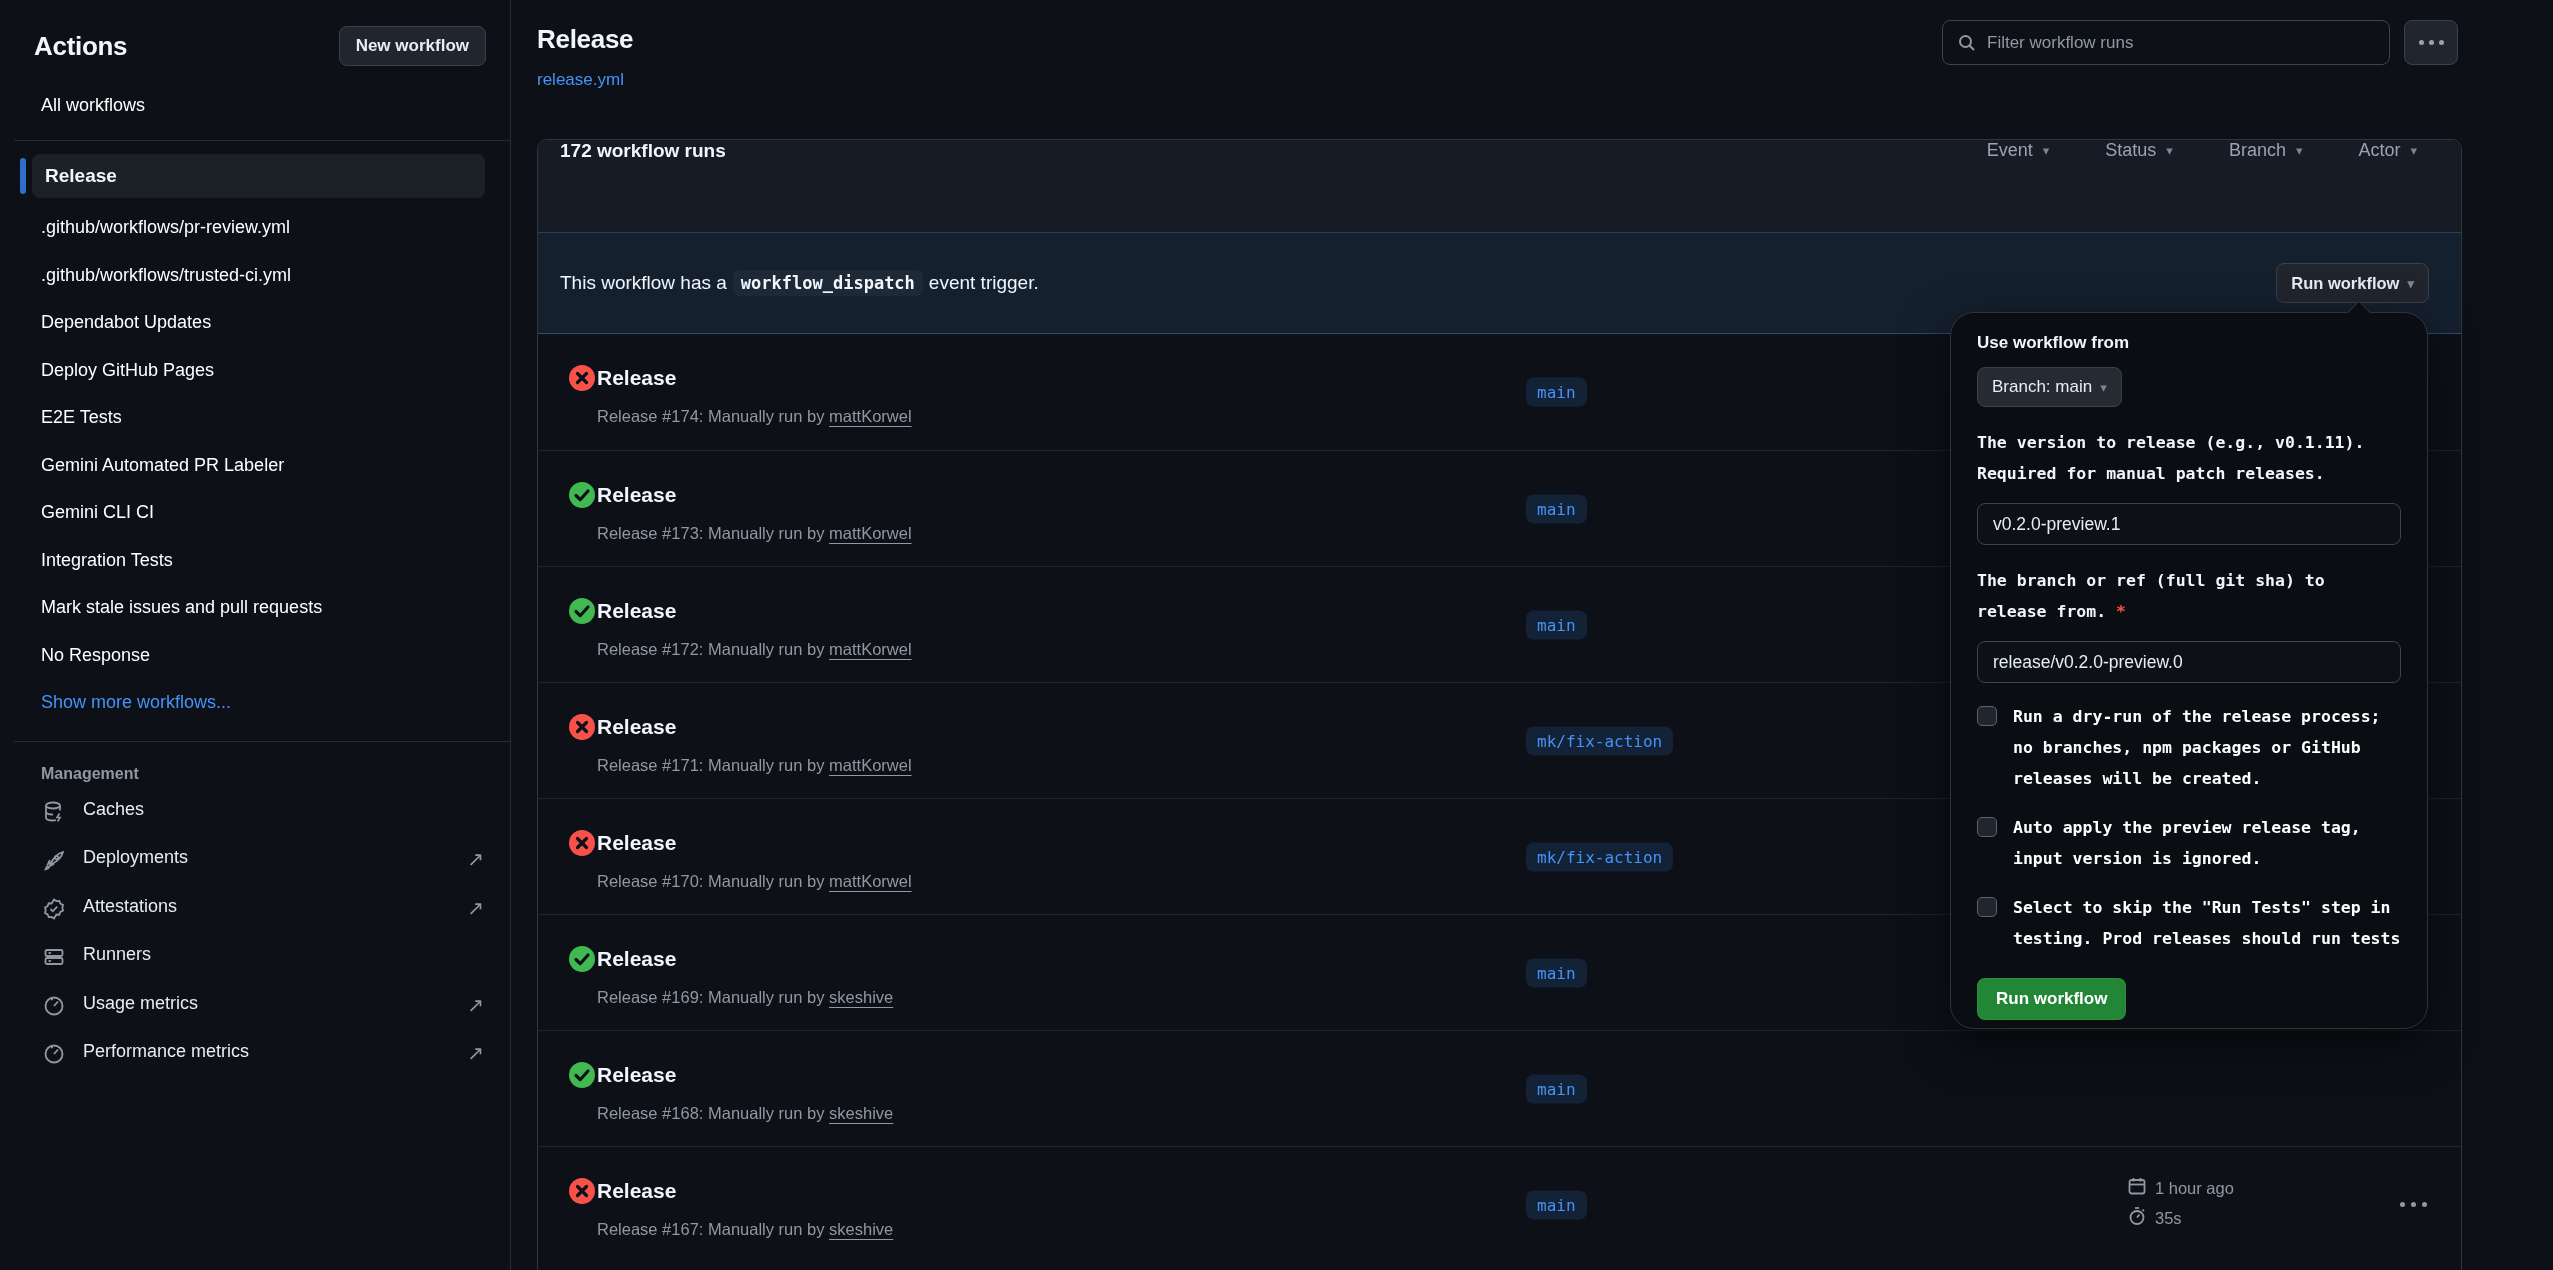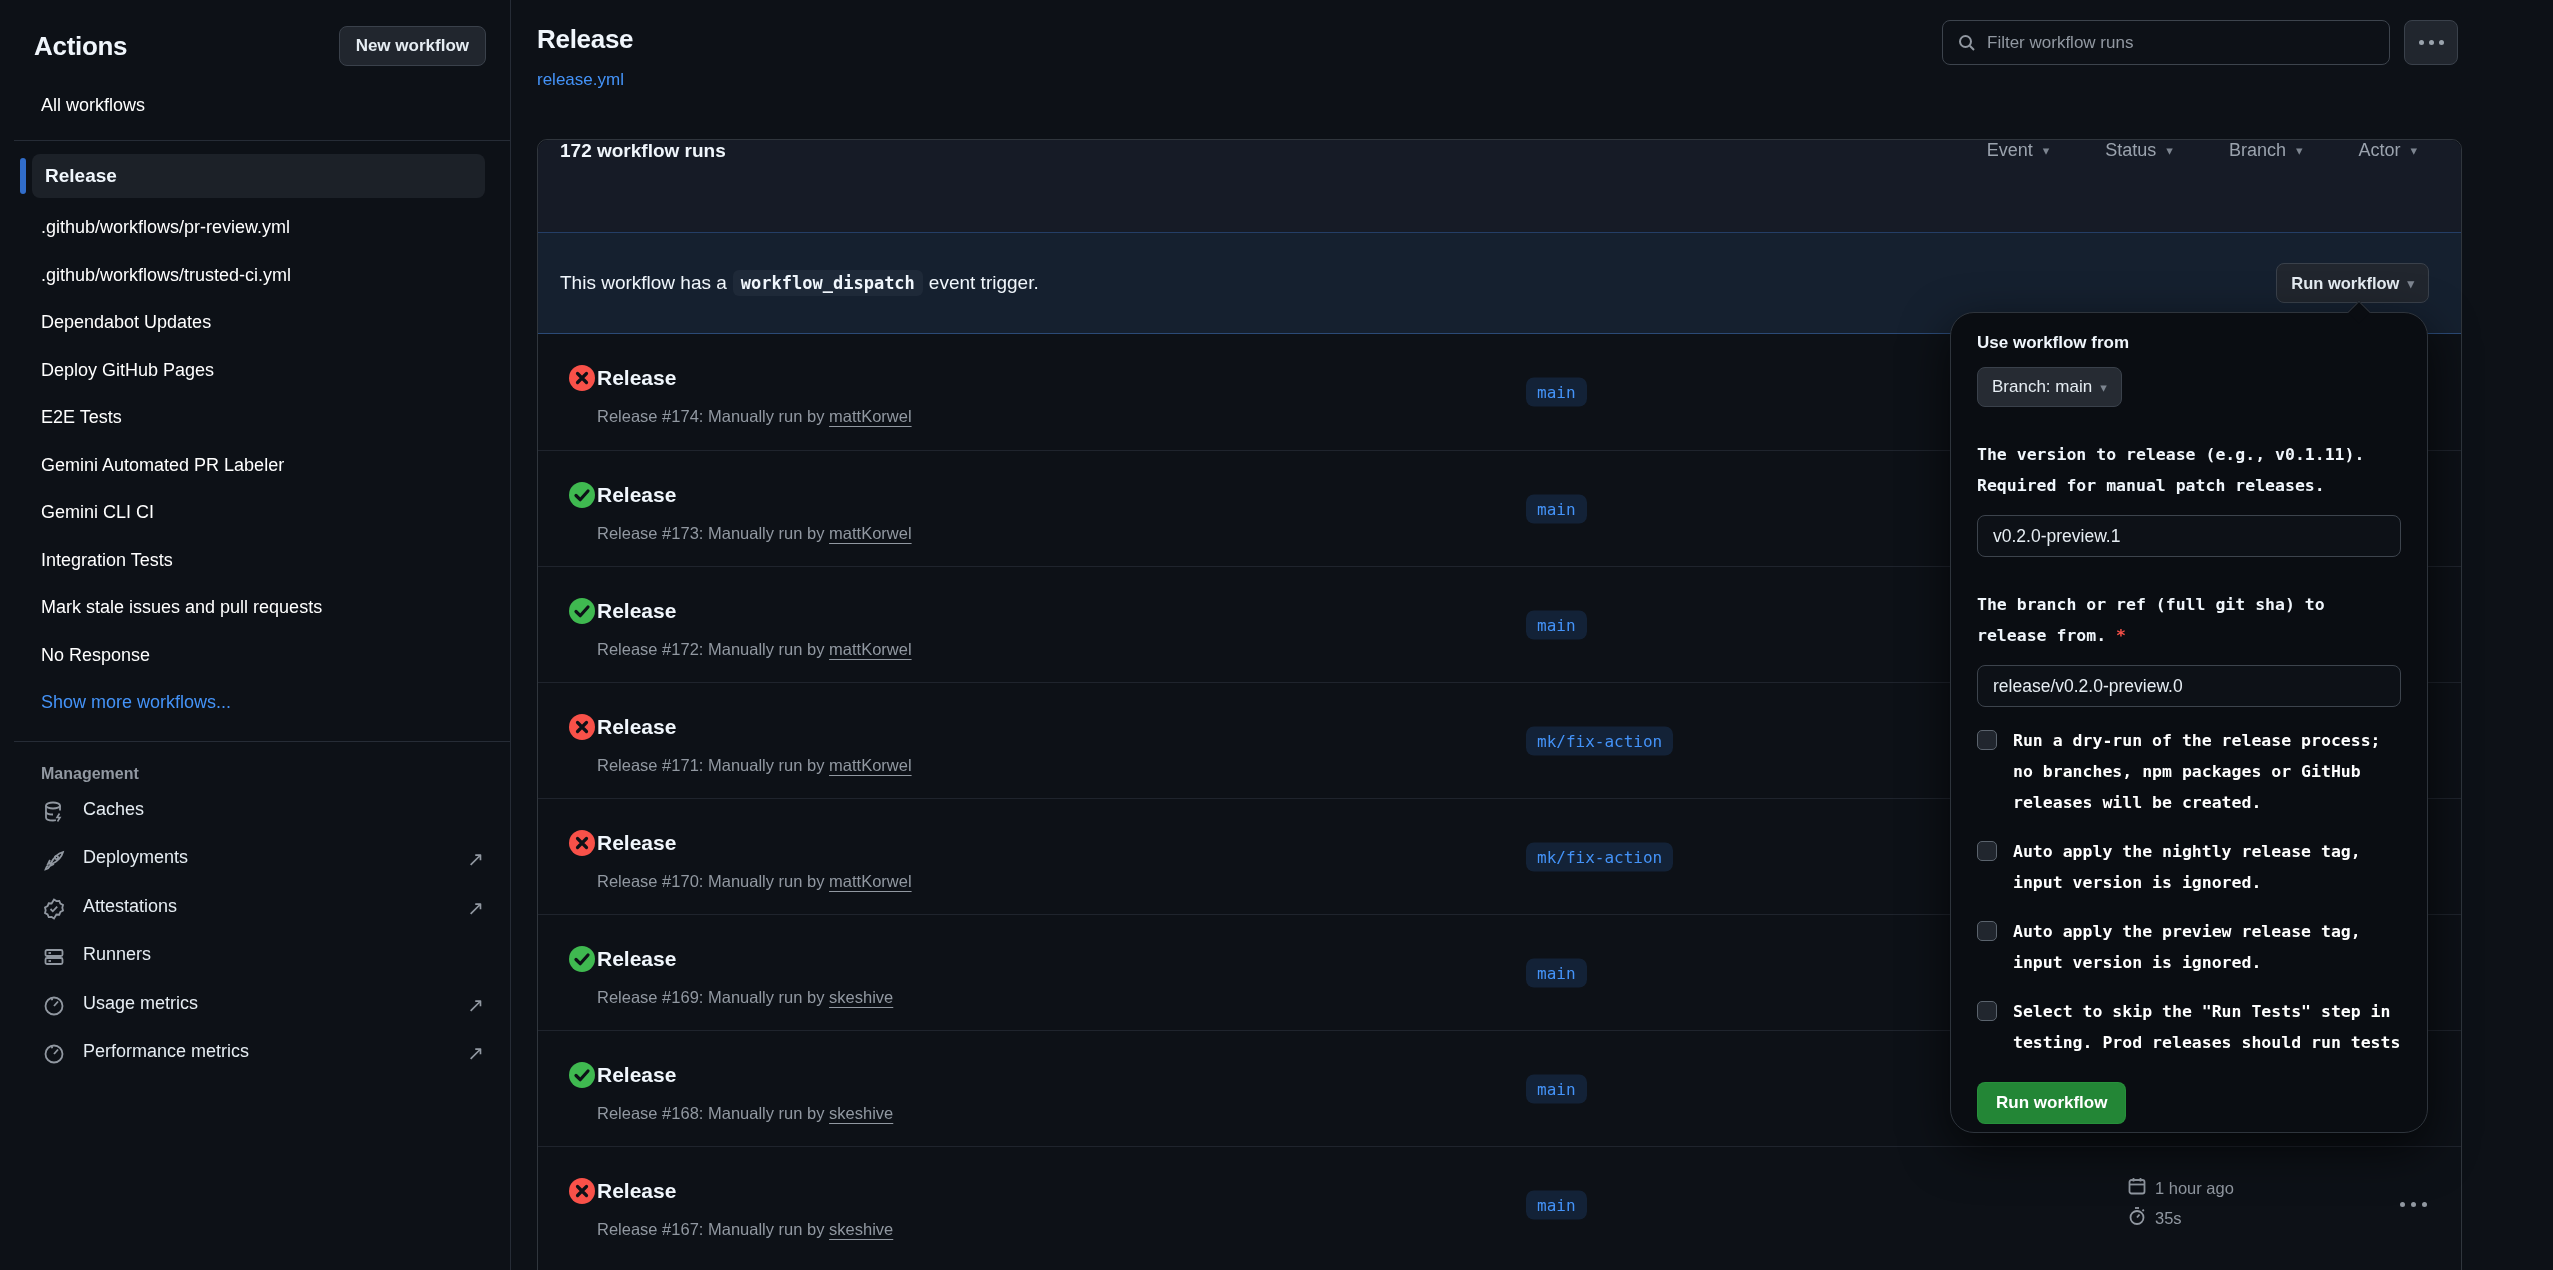--- a/index.html
+++ b/index.html
@@ -108,21 +108,21 @@
   
   .run-panel { position:absolute; left:1453px; top:312px; width:478px; z-index:50;
     background:#0a0d12; border:1px solid #2e343c; border-radius:24px;
     box-shadow:0 16px 48px rgba(0,0,0,0.65); padding:20px 26px 8px 26px; }
   .panel-caret { position:absolute; top:-9px; right:60px; width:16px; height:16px;
     background:#0a0d12; border-left:1px solid #2e343c; border-top:1px solid #2e343c;
     transform:rotate(45deg); }
   .panel-heading { font-size:17px; font-weight:700; color:#f0f6fc; }
   .branch-select-btn { margin-top:14px; height:40px; padding:0 14px; font-size:17px; font-weight:400;
     background:#262b33; }
-  .panel-desc { margin-top:32px; font-family:"DejaVu Sans Mono", monospace; font-weight:700;
+  .panel-desc { margin-top:20px; font-family:"DejaVu Sans Mono", monospace; font-weight:700;
     font-size:16.5px; line-height:31px; color:#f0f6fc; }
   .required-mark { color:#f85149; }
   .panel-input { margin-top:14px; width:100%; height:42px; background:#0d1117;
     border:1px solid #3d444d; border-radius:8px; color:#e6edf3; font-size:17.5px;
     padding:0 15px; outline:none; font-family:"Liberation Sans", sans-serif; }
   .cb-row { margin-top:18px; display:flex; gap:16px; }
   .checkbox { flex:0 0 20px; width:20px; height:20px; margin-top:5px; border-radius:5px;
     background:#21262e; border:1px solid #5b636d; cursor:pointer; }
   .cb-label { font-family:"DejaVu Sans Mono", monospace; font-weight:700; font-size:16.5px;
     line-height:31px; color:#ffffff; cursor:pointer; }
@@ -403,24 +403,20 @@
       <span class="required-mark">*</span>
     </div>
     <input class="panel-input" value="release/v0.2.0-preview.0" style="">
     <div id="panel-checkboxes">
         <div class="cb-row">
           <span class="checkbox"></span>
           <span class="cb-label">Run a dry-run of the release process; no branches, npm packages or GitHub releases will be created.</span>
         </div>
         <div class="cb-row">
           <span class="checkbox"></span>
-          <span class="cb-label">Auto apply the nightly release tag, input version is ignored.</span>
-        </div>
-        <div class="cb-row">
-          <span class="checkbox"></span>
           <span class="cb-label">Auto apply the preview release tag, input version is ignored.</span>
         </div>
         <div class="cb-row">
           <span class="checkbox"></span>
           <span class="cb-label">Select to skip the "Run Tests" step in testing. Prod releases should run tests</span>
         </div>
       </div>
     <button class="btn submit-btn">Run workflow</button>
   </div>
 </div>

